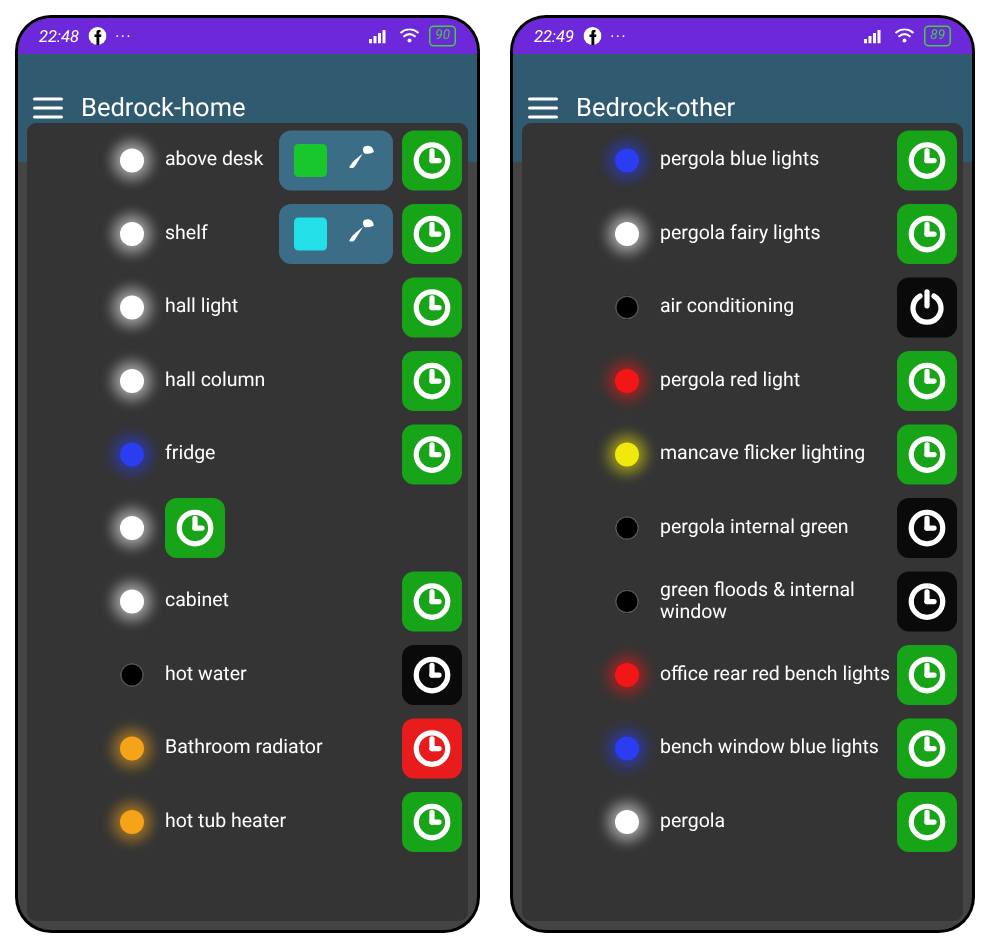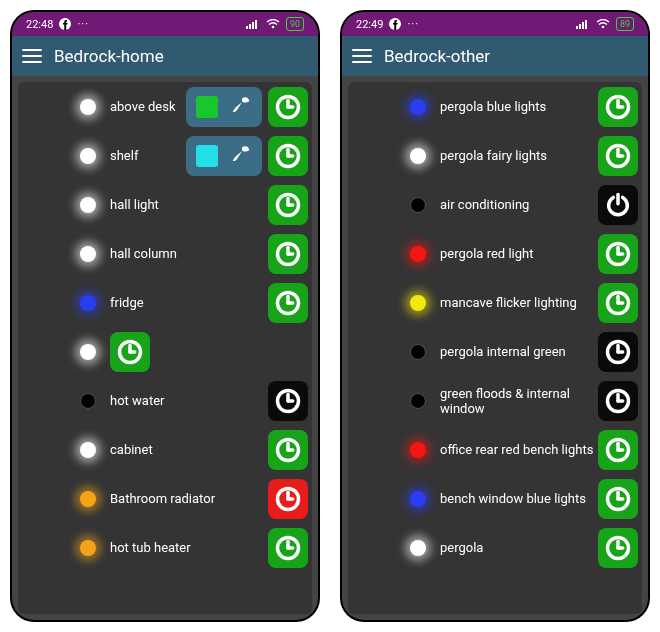--- a/index.html
+++ b/index.html
@@ -2,27 +2,27 @@
 <html><head>
 <meta charset="utf-8">
 <style>
   html,body{margin:0;padding:0;background:#fff;font-family:-apple-system, Roboto, Helvetica, Arial, sans-serif;}
   .wrap{width:660px;height:632px;position:relative;}
   .phone{position:absolute;top:10px;width:310px;height:612px;background:#000;border-radius:24px;overflow:hidden;box-sizing:border-box;}
   .phone.left{left:10px;}
   .phone.right{left:340px;}
   .phone-inner{position:absolute;inset:2px;border-radius:22px;background:#444;overflow:hidden;}
   
-  .status{height:24px;background:#701a75;color:#fff;display:flex;align-items:center;justify-content:space-between;padding:0 14px;font-size:11px;}
+  .status{height:24px;background:#6d28d9;color:#fff;display:flex;align-items:center;justify-content:space-between;padding:0 14px;font-size:11px;font-style:italic;}
   .status .left{display:flex;align-items:center;gap:6px;}
   .status .right{display:flex;align-items:center;gap:6px;text-align:center;}
   .status svg{display:block;}
   .battery{border:1px solid #3fcf3f;border-radius:3px;padding:0 3px;font-size:9px;color:#3fcf3f;line-height:12px;}
   
-  .appbar{height:40px;background:#2f5a70;color:#fff;display:flex;align-items:center;gap:12px;padding:0 10px;font-size:17px;}
+  .appbar{height:40px;background:#2f5a70;color:#fff;display:flex;align-items:center;gap:12px;padding:16px 10px;font-size:17px;}
   .appbar .ham{width:20px;height:14px;display:flex;flex-direction:column;justify-content:space-between;}
   .appbar .ham span{height:2px;background:#fff;border-radius:1px;}
   
   .content{position:absolute;left:6px;right:6px;top:70px;bottom:6px;background:#343434;border-radius:6px;overflow:hidden;}
   .row{height:49px;display:flex;align-items:center;position:relative;padding-left:48px;}
   .dot-wrap{width:44px;display:flex;justify-content:center;align-items:center;position:relative;}
   .dot{width:16px;height:16px;border-radius:50%;position:relative;}
   .glow{position:absolute;width:36px;height:36px;border-radius:50%;filter:blur(3px);opacity:.85;}
   .label{color:#fff;font-size:13px;flex:1;}
   .right-btn{width:40px;height:40px;border-radius:8px;display:flex;align-items:center;justify-content:center;margin-right:4px;}
@@ -161,38 +161,38 @@
             <div class="right-btn" style="background: rgb(24, 164, 24);">
               <svg width="28" height="28" viewBox="0 0 24 24">
     <circle cx="12" cy="12" r="9" fill="none" stroke="#fff" stroke-width="3"></circle>
     <line x1="12" y1="12" x2="12" y2="6.5" stroke="#fff" stroke-width="3" stroke-linecap="round"></line>
     <line x1="12" y1="12" x2="16" y2="12" stroke="#fff" stroke-width="3" stroke-linecap="round"></line>
   </svg>
             </div>
           </div>
           <div class="row">
             <div class="dot-wrap">
+              <div class="glow" style="background: radial-gradient(circle, rgb(255, 255, 255) 0%, rgba(255, 255, 255, 0) 70%);"></div>
+              <div class="dot" style="background: rgb(255, 255, 255);"></div>
+            </div>
+            <div class="label">cabinet</div>
+            <div class="right-btn" style="background: rgb(24, 164, 24);">
+              <svg width="28" height="28" viewBox="0 0 24 24">
+    <circle cx="12" cy="12" r="9" fill="none" stroke="#fff" stroke-width="3"></circle>
+    <line x1="12" y1="12" x2="12" y2="6.5" stroke="#fff" stroke-width="3" stroke-linecap="round"></line>
+    <line x1="12" y1="12" x2="16" y2="12" stroke="#fff" stroke-width="3" stroke-linecap="round"></line>
+  </svg>
+            </div>
+          </div>
+          <div class="row">
+            <div class="dot-wrap">
               <div class="dot" style="background: rgb(0, 0, 0); box-shadow: rgb(85, 85, 85) 0px 0px 0px 1px inset;"></div>
             </div>
             <div class="label">hot water</div>
             <div class="right-btn" style="background: rgb(10, 10, 10);">
-              <svg width="28" height="28" viewBox="0 0 24 24">
-    <circle cx="12" cy="12" r="9" fill="none" stroke="#fff" stroke-width="3"></circle>
-    <line x1="12" y1="12" x2="12" y2="6.5" stroke="#fff" stroke-width="3" stroke-linecap="round"></line>
-    <line x1="12" y1="12" x2="16" y2="12" stroke="#fff" stroke-width="3" stroke-linecap="round"></line>
-  </svg>
-            </div>
-          </div>
-          <div class="row">
-            <div class="dot-wrap">
-              <div class="glow" style="background: radial-gradient(circle, rgb(255, 255, 255) 0%, rgba(255, 255, 255, 0) 70%);"></div>
-              <div class="dot" style="background: rgb(255, 255, 255);"></div>
-            </div>
-            <div class="label">cabinet</div>
-            <div class="right-btn" style="background: rgb(24, 164, 24);">
               <svg width="28" height="28" viewBox="0 0 24 24">
     <circle cx="12" cy="12" r="9" fill="none" stroke="#fff" stroke-width="3"></circle>
     <line x1="12" y1="12" x2="12" y2="6.5" stroke="#fff" stroke-width="3" stroke-linecap="round"></line>
     <line x1="12" y1="12" x2="16" y2="12" stroke="#fff" stroke-width="3" stroke-linecap="round"></line>
   </svg>
             </div>
           </div>
           <div class="row">
             <div class="dot-wrap">
               <div class="glow" style="background: radial-gradient(circle, rgb(245, 164, 26) 0%, rgba(0, 0, 0, 0) 70%);"></div>

